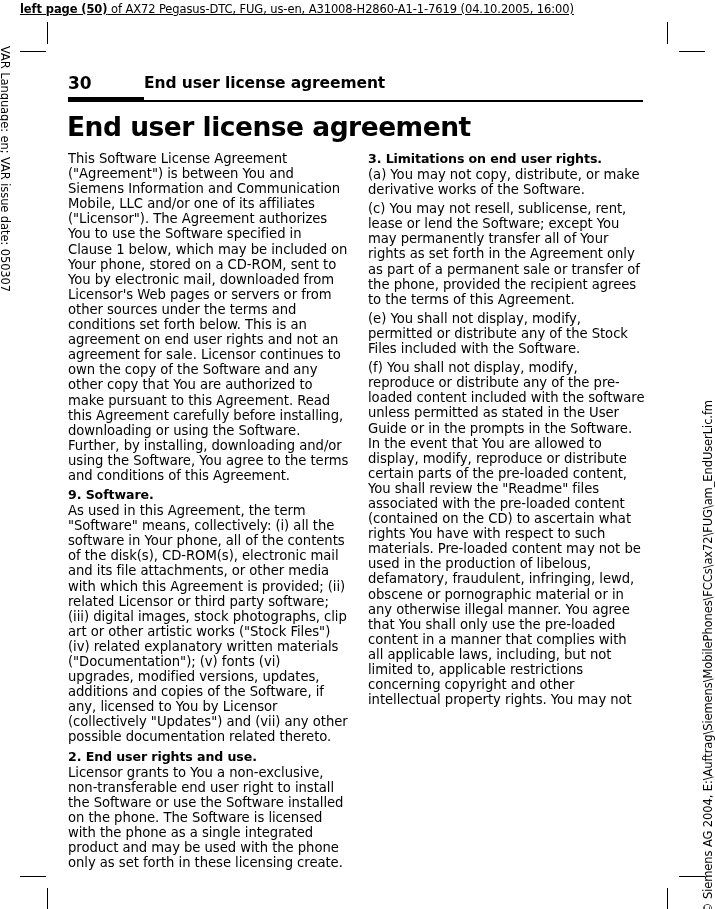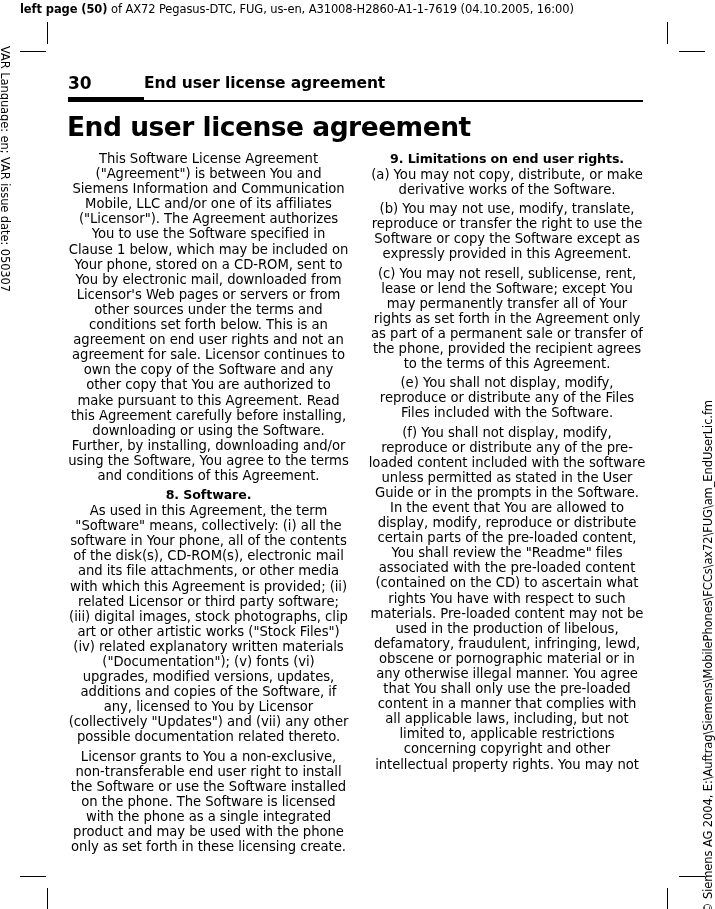--- a/index.html
+++ b/index.html
@@ -27,20 +27,21 @@
 
   
   .slugline {
     position: absolute;
     left: 20px;
     top: 2px;
     font-size: 11.5px;
     line-height: 14px;
     white-space: nowrap;
     letter-spacing: -0.1px;
+    text-decoration: underline;
   }
   .slugline b { font-weight: bold; }
 
   
   .vslug {
     position: absolute;
     font-size: 11.5px;
     line-height: 12px;
     white-space: nowrap;
     letter-spacing: -0.1px;
@@ -112,21 +113,21 @@
     letter-spacing: -0.5px;
     white-space: nowrap;
   }
 
   
   .col {
     position: absolute;
     top: 151px;
     font-size: 13.2px;
     line-height: 15.1px;
-    text-align: center;
+    text-align: left;
     letter-spacing: -0.05px;
   }
   .col.left  { left: 68px;  width: 281px; }
   .col.right { left: 368px; width: 278px; }
 
   .col p {
     margin: 0 0 4px 0;
     hyphens: none;
   }
   .col p.heading {
@@ -160,24 +161,24 @@
   <div class="folio">30</div>
   <div class="chapter">End user license agreement</div>
 </div>
 <div class="rule-thick"></div>
 <div class="rule-thin"></div>
 
 <div class="page-title">End user license agreement</div>
 
 <div class="col left">
     <p class="">This Software License Agreement ("Agreement") is between You and Siemens Information and Communication Mobile, LLC and/or one of its affiliates ("Licensor"). The Agreement authorizes You to use the Software specified in Clause 1 below, which may be included on Your phone, stored on a CD-ROM, sent to You by electronic mail, downloaded from Licensor's Web pages or servers or from other sources under the terms and conditions set forth below. This is an agreement on end user rights and not an agreement for sale. Licensor continues to own the copy of the Software and any other copy that You are authorized to make pursuant to this Agreement. Read this Agreement carefully before installing, downloading or using the Software. Further, by installing, downloading and/or using the Software, You agree to the terms and conditions of this Agreement.</p>
-    <p class="heading">8. Software.</p>
+    <p class="heading">9. Software.</p>
     <p class="tight-top">As used in this Agreement, the term "Software" means, collectively: (i) all the software in Your phone, all of the contents of the disk(s), CD-ROM(s), electronic mail and its file attachments, or other media with which this Agreement is provided; (ii) related Licensor or third party software; (iii) digital images, stock photographs, clip art or other artistic works ("Stock Files") (iv) related explanatory written materials ("Documentation"); (v) fonts (vi) upgrades, modified versions, updates, additions and copies of the Software, if any, licensed to You by Licensor (collectively "Updates") and (vii) any other possible documentation related thereto.</p>
+    <p class="heading">2. End user rights and use.</p>
     <p class="tight-top">Licensor grants to You a non-exclusive, non-transferable end user right to install the Software or use the Software installed on the phone. The Software is licensed with the phone as a single integrated product and may be used with the phone only as set forth in these licensing create.</p>
   </div>
 <div class="col right">
-    <p class="heading">9. Limitations on end user rights.</p>
+    <p class="heading">3. Limitations on end user rights.</p>
     <p class="tight-top">(a) You may not copy, distribute, or make derivative works of the Software.</p>
-    <p class="">(b) You may not use, modify, translate, reproduce or transfer the right to use the Software or copy the Software except as expressly provided in this Agreement.</p>
     <p class="">(c) You may not resell, sublicense, rent, lease or lend the Software; except You may permanently transfer all of Your rights as set forth in the Agreement only as part of a permanent sale or transfer of the phone, provided the recipient agrees to the terms of this Agreement.</p>
-    <p class="">(e) You shall not display, modify, reproduce or distribute any of the Files Files included with the Software.</p>
+    <p class="">(e) You shall not display, modify, permitted or distribute any of the Stock Files included with the Software.</p>
     <p class="">(f) You shall not display, modify, reproduce or distribute any of the pre-loaded content included with the software unless permitted as stated in the User Guide or in the prompts in the Software. In the event that You are allowed to display, modify, reproduce or distribute certain parts of the pre-loaded content, You shall review the "Readme" files associated with the pre-loaded content (contained on the CD) to ascertain what rights You have with respect to such materials. Pre-loaded content may not be used in the production of libelous, defamatory, fraudulent, infringing, lewd, obscene or pornographic material or in any otherwise illegal manner. You agree that You shall only use the pre-loaded content in a manner that complies with all applicable laws, including, but not limited to, applicable restrictions concerning copyright and other intellectual property rights. You may not</p>
   </div>
 
 </body></html>

